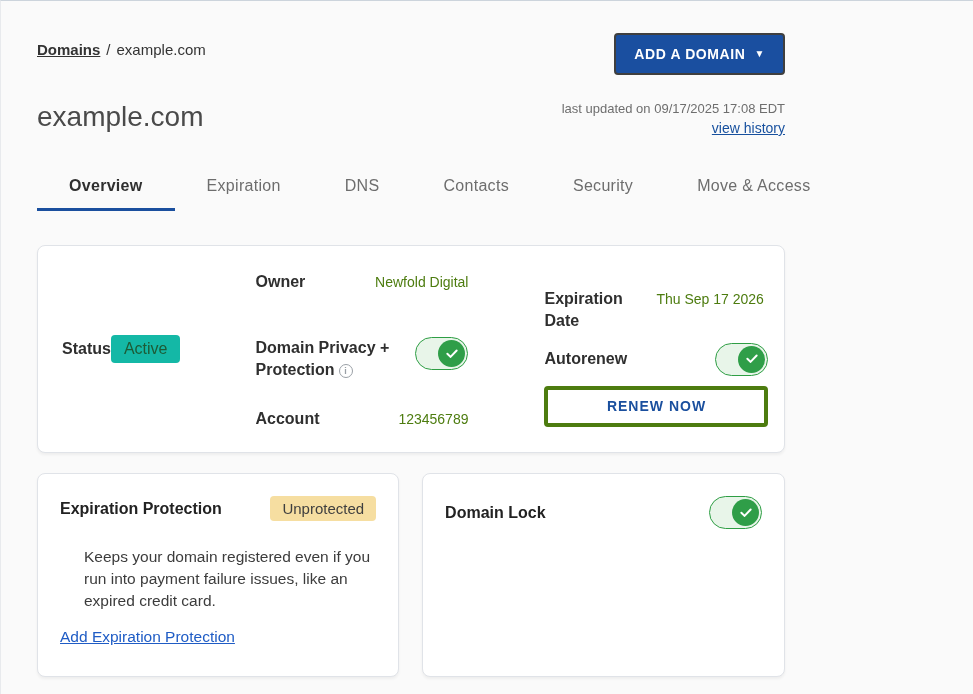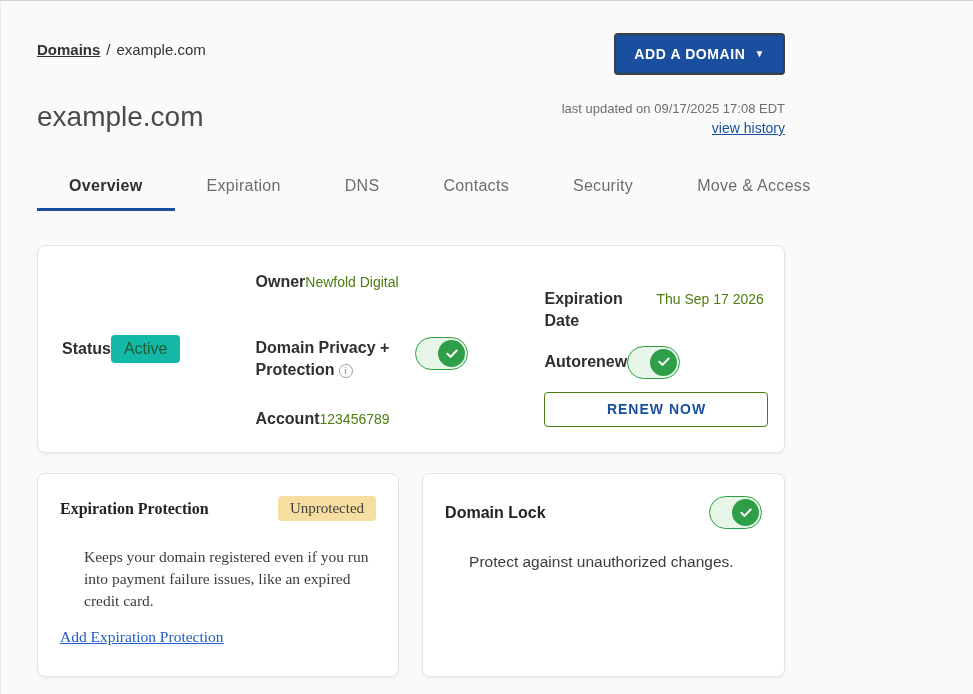--- a/index.html
+++ b/index.html
@@ -51,21 +51,21 @@
   .ov-col { display:flex; flex-direction:column; justify-content:space-between; }
   .v-divider { width:1px; background:#ddd; margin:26px 0; }
 
   .col-status {
     width:296px; flex-direction:row; align-items:center; justify-content:space-between;
     padding:0 40px 0 24px;
   }
   .col-mid { width:306px; padding:25px 38px 22px 35px; }
   .col-right { width:296px; padding:25px 28px 25px 38px; }
 
-  .field-row { display:flex; align-items:center; }
+  .field-row { display:flex; justify-content:space-between; align-items:center; }
   .field-row.top-align { align-items:flex-start;margin-top:17px; }
   .field-label { font-size:16px; font-weight:700; color:#2f2f2f; line-height:22px; }
   .field-value { font-size:14px; color:#4d7c0f; line-height:22px; text-align:right; }
   .field-value.left { text-align:left; }
   .label-narrow { width:160px; }
   .label-xnarrow { width:112px; }
   .value-narrow { width:112px; }
 
   .badge-green {
     background:#14b8a6; color:#1d5b36; font-size:16px; padding:5px 13px; border-radius:4px;
@@ -85,29 +85,29 @@
   .toggle {
     position:relative; width:53px; height:33px; flex:0 0 auto;
     background:#e8f5e9; border:1px solid #2e9e44; border-radius:17px; cursor:pointer;
   }
   .toggle .knob {
     position:absolute; top:2px; right:2px; width:27px; height:27px; border-radius:50%;
     background:#2f9e48; display:flex; align-items:center; justify-content:center;
   }
 
   .btn-outline {
-    width:100%; background:#fff; border:1px solid #4d7c0f; border-radius:4px;
+    width:100%; background:#fff; border:4px solid #4d7c0f; border-radius:4px;
     color:#1a4f9e; font-family:inherit; font-size:14px; font-weight:700;
     letter-spacing:1px; padding:8px 0 9px; cursor:pointer;
   }
 
   
   .bottom-row { display:flex; gap:23px; margin-top:20px; }
   .bottom-card { height:204px; padding:22px; }
-  .bottom-card.left { width:438px;font-family:Liberation Serif, serif; }
+  .bottom-card.left { width:438px; }
   .bottom-card.right { width:439px; }
   .bc-head { display:flex; justify-content:space-between; align-items:center; }
   .bc-title { font-size:16px; font-weight:700; color:#222; }
   .bc-body { margin-top:25px; font-size:15.5px; color:#3c3c3c; line-height:22px;margin-left:24px; }
   .bc-body.tight { margin-top:22px; }
   .bc-link { display:inline-block; margin-top:16px; font-size:15.5px; color:#1f5cc5; text-decoration:underline; cursor:pointer; }
 </style>
 </head>
 <body>
 
@@ -207,18 +207,17 @@
       <div class="bc-head">
         <span class="bc-title">Domain Lock</span>
         <div class="toggle" aria-checked="on">
           <span class="knob">
             <svg viewBox="0 0 24 24" width="14" height="14" aria-hidden="true">
                 <path d="M20 6L9.5 17 4 11.5" stroke="#fff" stroke-width="3.4" fill="none" stroke-linecap="round" stroke-linejoin="round"></path>
               </svg>
           </span>
         </div>
       </div>
-      <p class="bc-body tight">Protect against unauthorized changes.</p>
     </div>
 
   </div>
 
 </div>
 
 </body></html>

